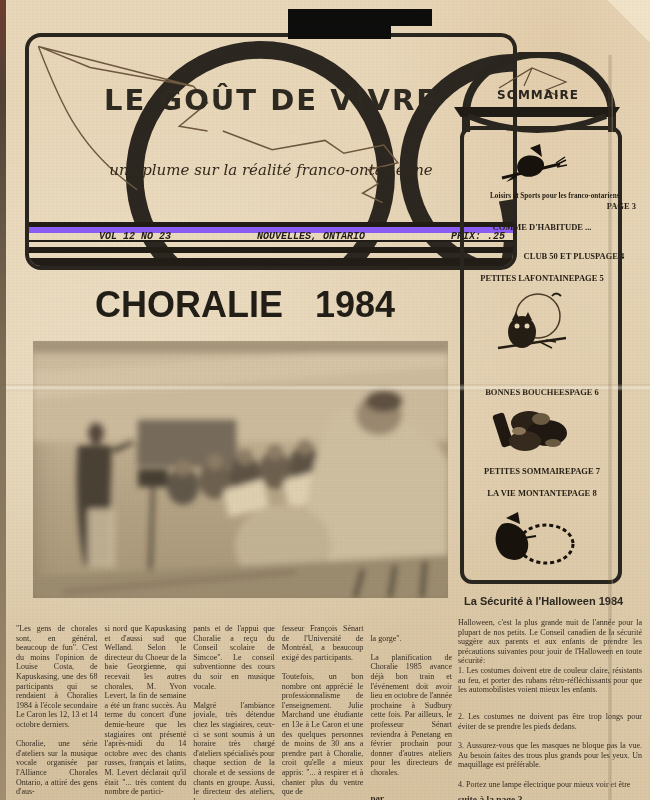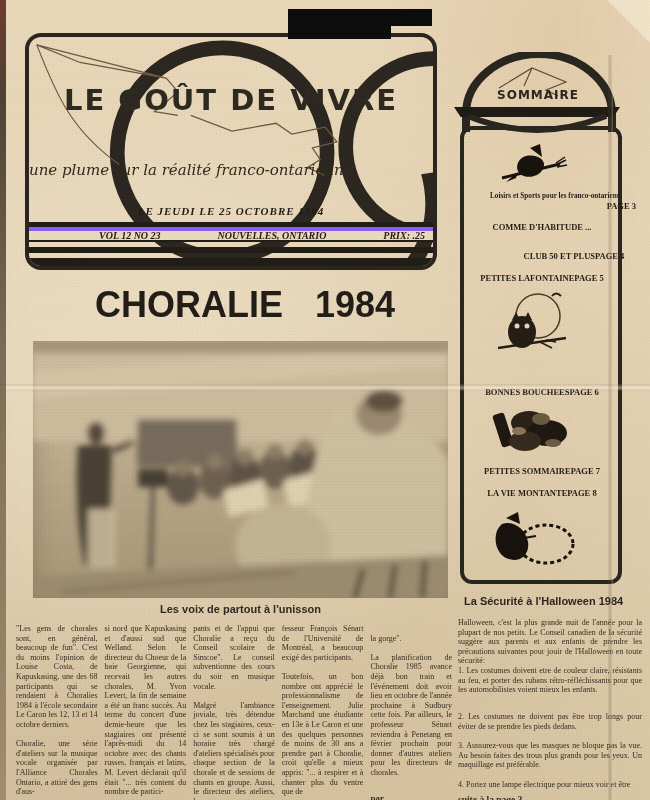--- a/index.html
+++ b/index.html
@@ -23,39 +23,39 @@
     background:linear-gradient(180deg, rgba(120,95,60,.16), rgba(255,250,235,.45) 55%, rgba(120,95,60,.10));}
   .crease-v{position:absolute;left:608px;top:55px;width:5px;height:745px;pointer-events:none;
     background:linear-gradient(90deg, rgba(115,90,60,.12), rgba(70,52,32,.20) 55%, rgba(248,238,215,.30));}
   .edge-left{position:absolute;left:0;top:0;width:6px;height:800px;
     background:linear-gradient(180deg,#5a2018 0%,#33281d 12%,#6b5a44 45%,#96male 0,#998668 100%);
     background:linear-gradient(180deg,#5a2018 0%,#33281d 12%,#6b5a44 45%,#998668 100%);opacity:.85;}
   .corner-fold{position:absolute;right:0;top:0;width:52px;height:42px;
     background:linear-gradient(225deg,#f2e5cb 0 45%,rgba(0,0,0,0) 46%);opacity:.9;pointer-events:none;}
 
   
-  .masthead{position:absolute;left:25px;top:33px;width:412px;height:237px;
+  .masthead{position:absolute;left:25px;top:33px;width:492px;height:237px;
     border:4px solid #29251f;border-radius:16px;overflow:hidden;box-sizing:border-box;}
   .masthead svg.decor{position:absolute;inset:0;}
   .mast-title{position:absolute;left:0;top:46px;width:100%;text-align:center;
     font-family:"DejaVu Sans",sans-serif;font-weight:bold;font-size:29px;letter-spacing:2px;
     color:#2d2921;white-space:nowrap;}
-  .mast-tagline{position:absolute;left:0;top:124px;width:100%;text-align:left;
+  .mast-tagline{position:absolute;left:0;top:124px;width:100%;text-align:center;
     font-family:"DejaVu Serif",serif;font-style:italic;font-size:15px;color:#31281c;}
   .mast-date{position:absolute;left:0;top:168px;width:100%;text-align:center;
     font-family:"Liberation Serif",serif;font-style:italic;font-weight:bold;font-size:11px;
     letter-spacing:1px;color:#211c15;}
   .stripe{position:absolute;left:0;width:100%;background:#211c16;}
   .s1{top:185px;height:5px;}
   .s2{top:210px;height:6px;}
   .s3{top:221px;height:10px;}
   .vol-band{position:absolute;left:0;top:190px;width:100%;height:15px;box-sizing:border-box;
-    border-top:4px solid #8b5cf6;border-bottom:2px solid #211c16;background:#e9dabd;
+    border-top:6px solid #8b5cf6;border-bottom:2px solid #211c16;background:#e9dabd;
     display:flex;align-items:center;justify-content:space-between;padding:0 8px 0 70px;
-    font-family:Liberation Serif, serif;font-style:italic;font-weight:bold;font-size:10px;color:#211c15;}
+    font-family:Liberation Mono, monospace;font-style:italic;font-weight:bold;font-size:10px;color:#211c15;}
   .vol-band span{white-space:nowrap;}
 
   .redact{position:absolute;background:#0c0c0c;}
   .redact.r1{left:288px;top:9px;width:144px;height:17px;}
   .redact.r2{left:288px;top:26px;width:103px;height:13px;}
 
   
   .headline{position:absolute;left:35px;top:283px;width:420px;text-align:center;
     font-family:"Liberation Sans",sans-serif;font-weight:bold;font-size:36px;
     letter-spacing:0px;word-spacing:22px;color:#211d17;transform:scaleY(1.05);}
@@ -110,21 +110,20 @@
   <div class="masthead">
     <svg class="decor" viewBox="0 0 412 237">
       <circle cx="197" cy="118" r="107" fill="none" stroke="#2b2720" stroke-width="15"></circle>
       <circle cx="413" cy="112" r="90" fill="none" stroke="#2b2720" stroke-width="15"></circle>
       <path d="M400,140 C410,178 402,208 378,236 L398,236 C420,204 421,168 413,138 Z" fill="#2b2720"></path>
       <path d="M8,8 L140,42 L52,26 Z M140,42 L152,56 L128,76 L152,80 M165,80 L207,96 L252,88 L268,99 L302,92 L314,107 L289,113 L297,125 L284,133 L301,141" fill="none" stroke="#6e5840" stroke-width="1.3"></path>
       <path d="M8,8 C28,60 44,96 92,130" fill="none" stroke="#6e5840" stroke-width="1.2"></path>
     </svg>
     <div class="mast-title">LE GOÛT DE VIVRE</div>
     <div class="mast-tagline">une plume sur la réalité franco-ontarienne</div>
-    <div class="mast-date">LE JEUDI LE 25 OCTOBRE 1984</div>
     <div class="stripe s1"></div>
     <div class="vol-band">
       <span>VOL 12 NO 23</span>
       <span>NOUVELLES, ONTARIO</span>
       <span>PRIX: .25</span>
     </div>
     <div class="stripe s2"></div>
     <div class="stripe s3"></div>
   </div>
 
@@ -172,21 +171,20 @@
         <ellipse cx="250" cy="205" rx="48" ry="42" fill="#c4b496"></ellipse>
         <polygon points="0,236 415,214 415,257 0,257" fill="#9c8c70"></polygon>
         <line x1="30" y1="251" x2="262" y2="231" stroke="#6b5c48" stroke-width="2"></line>
         <line x1="330" y1="228" x2="322" y2="257" stroke="#332c24" stroke-width="4"></line>
         <line x1="362" y1="224" x2="357" y2="257" stroke="#332c24" stroke-width="4"></line>
         <line x1="392" y1="220" x2="389" y2="257" stroke="#332c24" stroke-width="4"></line>
       </g>
     </svg>
     <div class="pg"></div>
   </div>
-  <div class="caption">Les voix de partout à l'unisson</div>
 
   <div class="article">
     <div class="col">"Les gens de chorales sont, en général, beaucoup de fun". C'est du moins l'opinion de Louise Costa, de Kapuskasing, une des 68 participants qui se rendaient à Choralies 1984 à l'école secondaire Le Caron les 12, 13 et 14 octobre derniers.
 
 Choralie, une série d'ateliers sur la musique vocale organisée par l'Alliance Chorales Ontario, a attiré des gens d'aus-</div>
     <div class="col">si nord que Kapuskasing et d'aussi sud que Welland. Selon le directeur du Choeur de la baie Georgienne, qui recevait les autres chorales, M. Yvon Levert, la fin de semaine a été un franc succès. Au terme du concert d'une demie-heure que les stagiaires ont présenté l'après-midi du 14 octobre avec des chants russes, français et latins, M. Levert déclarait qu'il était "... très content du nombre de partici-</div>
     <div class="col">pants et de l'appui que Choralie a reçu du Conseil scolaire de Simcoe". Le conseil subventionne des cours du soir en musique vocale.
 
 Malgré l'ambiance joviale, très détendue chez les stagiaires, ceux-ci se sont soumis à un horaire très chargé d'ateliers spécialisés pour chaque section de la chorale et de sessions de chants en groupe. Aussi, le directeur des ateliers, le pro-</div>
     <div class="col">fesseur François Sénart de l'Université de Montréal, a beaucoup exigé des participants.

